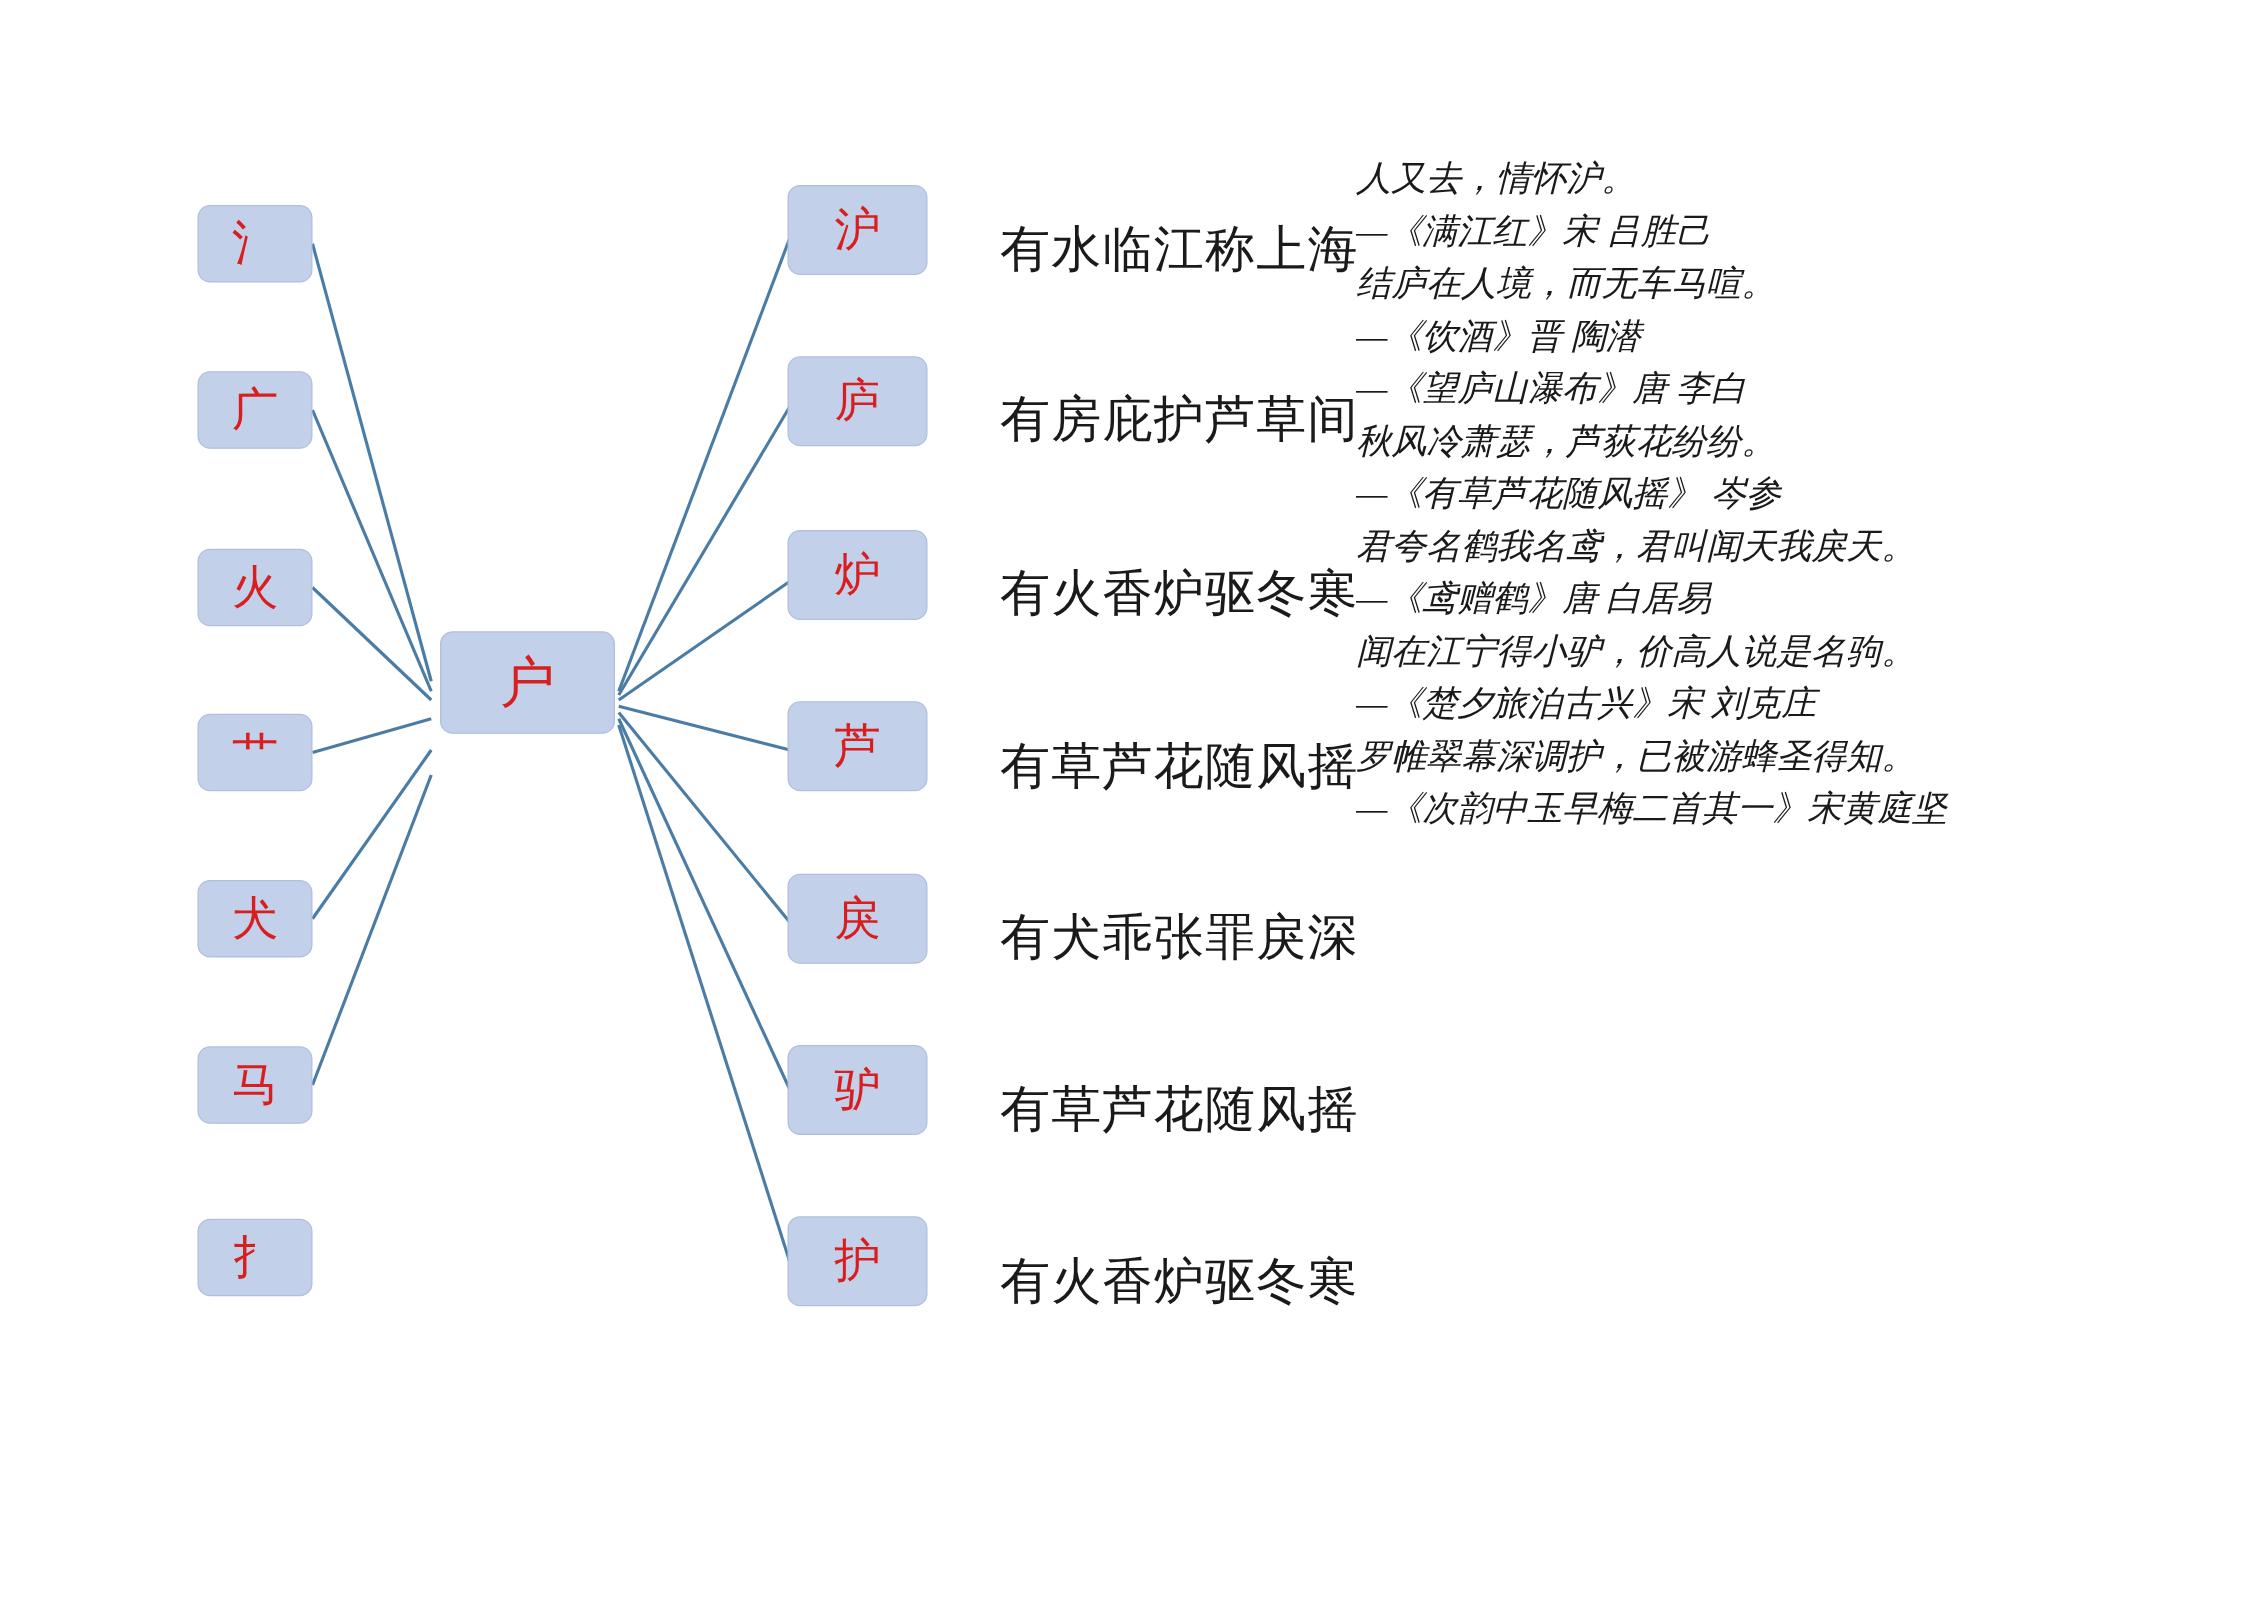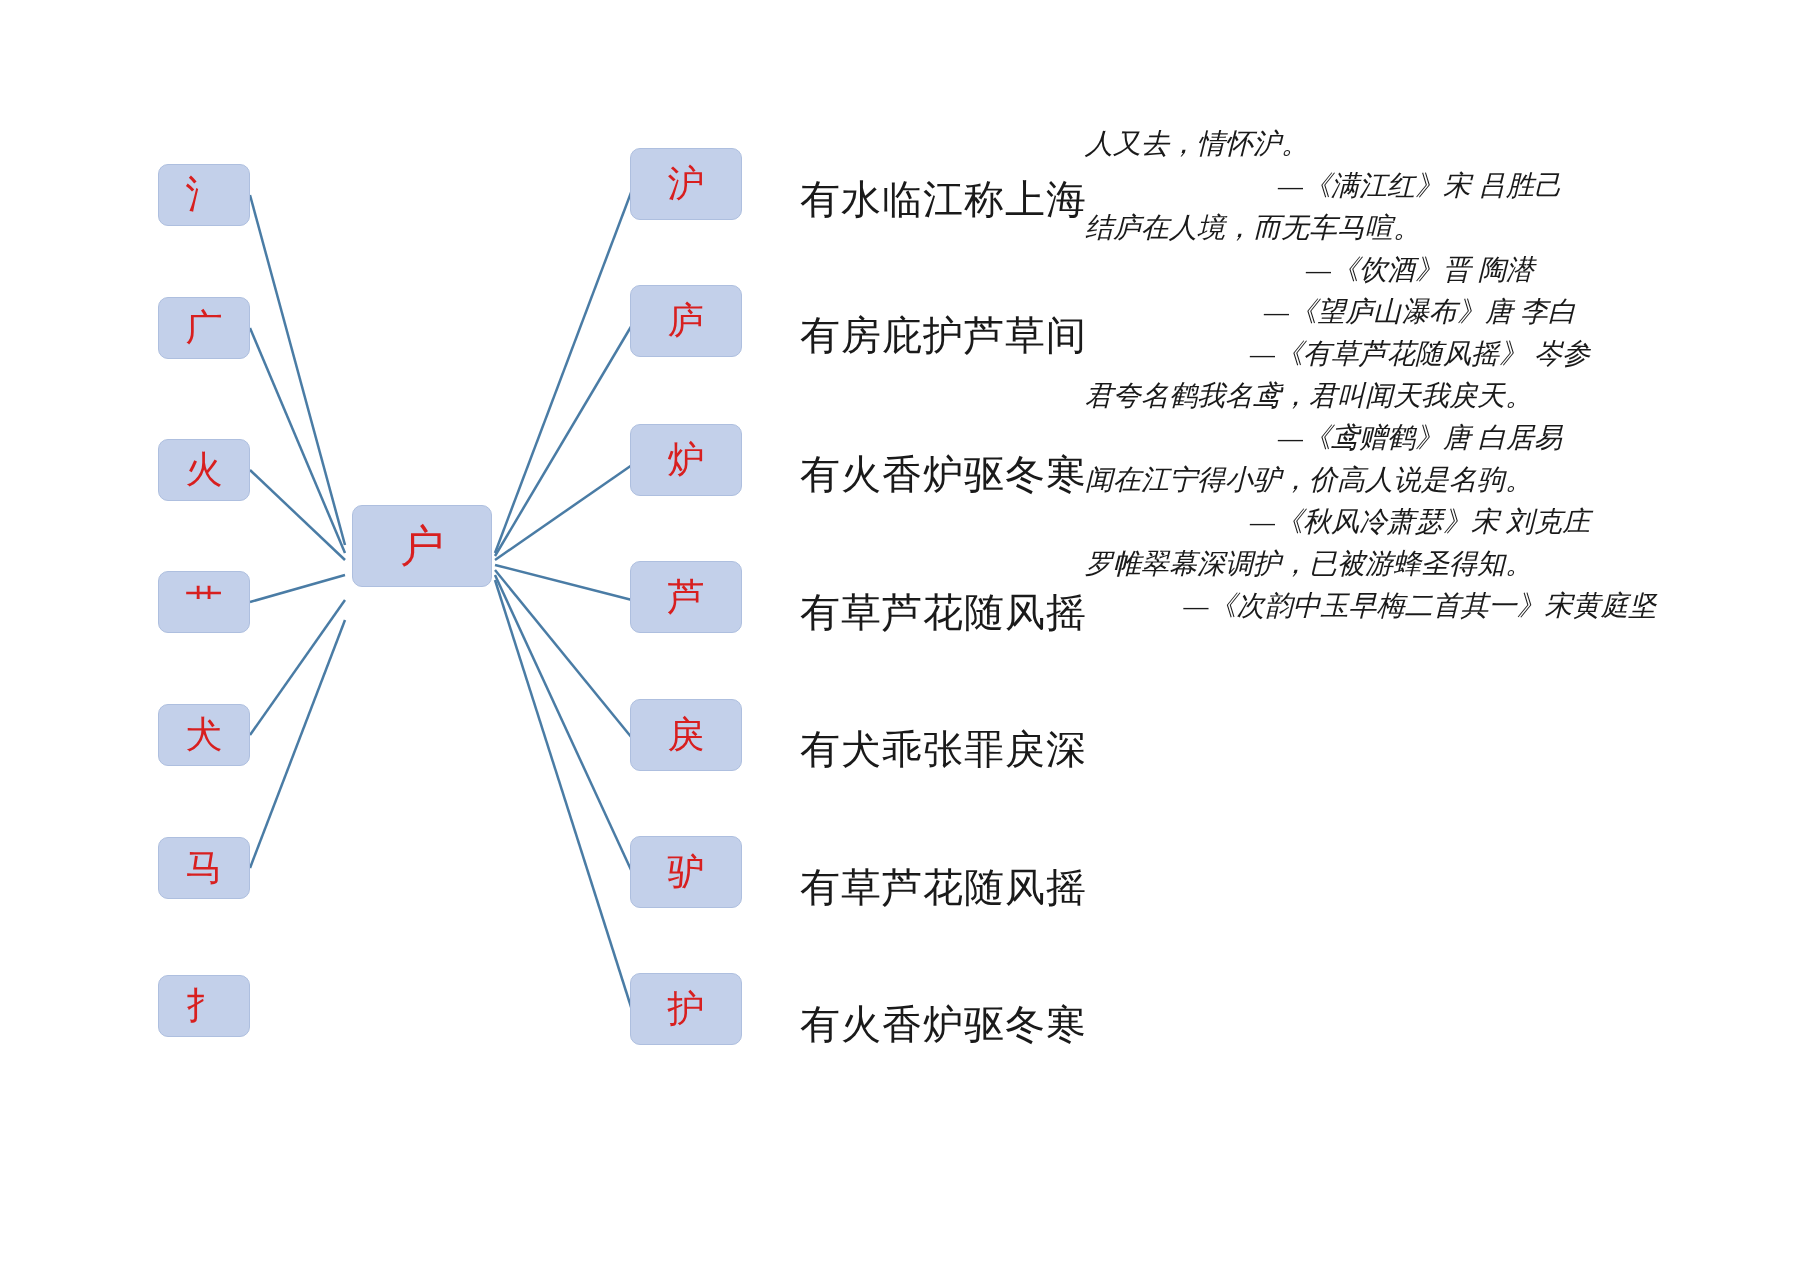--- a/index.html
+++ b/index.html
@@ -68,21 +68,21 @@
     color: #1a1a1a;
     line-height: 1.0;
     margin-bottom: 14px;
     white-space: nowrap;
     font-style: italic;
     font-family: "Liberation Serif", "DejaVu Serif", serif;
   }
   .poem-line.verse {
   }
   .poem-line.source {
-    text-align: center;
+    text-align: left;
     padding-right: 10px;
   }
 </style>
 </head>
 <body>
 
 <div id="page">
 
   <svg id="edges" viewBox="0 0 1801 1280">
 
@@ -162,22 +162,23 @@
     <span>护</span>
   </div>
   <div class="phrase" style="left:800px; top:997px;">有火香炉驱冬寒</div>
 
   <div class="poem-col">
     <div class="poem-line verse">人又去，情怀沪。</div>
     <div class="poem-line source">—《满江红》宋 吕胜己</div>
     <div class="poem-line verse">结庐在人境，而无车马喧。</div>
     <div class="poem-line source">—《饮酒》晋 陶潜</div>
     <div class="poem-line source">—《望庐山瀑布》唐 李白</div>
+    <div class="poem-line verse">秋风冷萧瑟，芦荻花纷纷。</div>
     <div class="poem-line source">—《有草芦花随风摇》 岑参</div>
     <div class="poem-line verse">君夸名鹤我名鸢，君叫闻天我戾天。</div>
     <div class="poem-line source">—《鸢赠鹤》唐 白居易</div>
     <div class="poem-line verse">闻在江宁得小驴，价高人说是名驹。</div>
-    <div class="poem-line source">—《秋风冷萧瑟》宋 刘克庄</div>
+    <div class="poem-line source">—《楚夕旅泊古兴》宋 刘克庄</div>
     <div class="poem-line verse">罗帷翠幕深调护，已被游蜂圣得知。</div>
     <div class="poem-line source">—《次韵中玉早梅二首其一》宋黄庭坚</div>
   </div>
 
 </div>
 
 </body></html>

